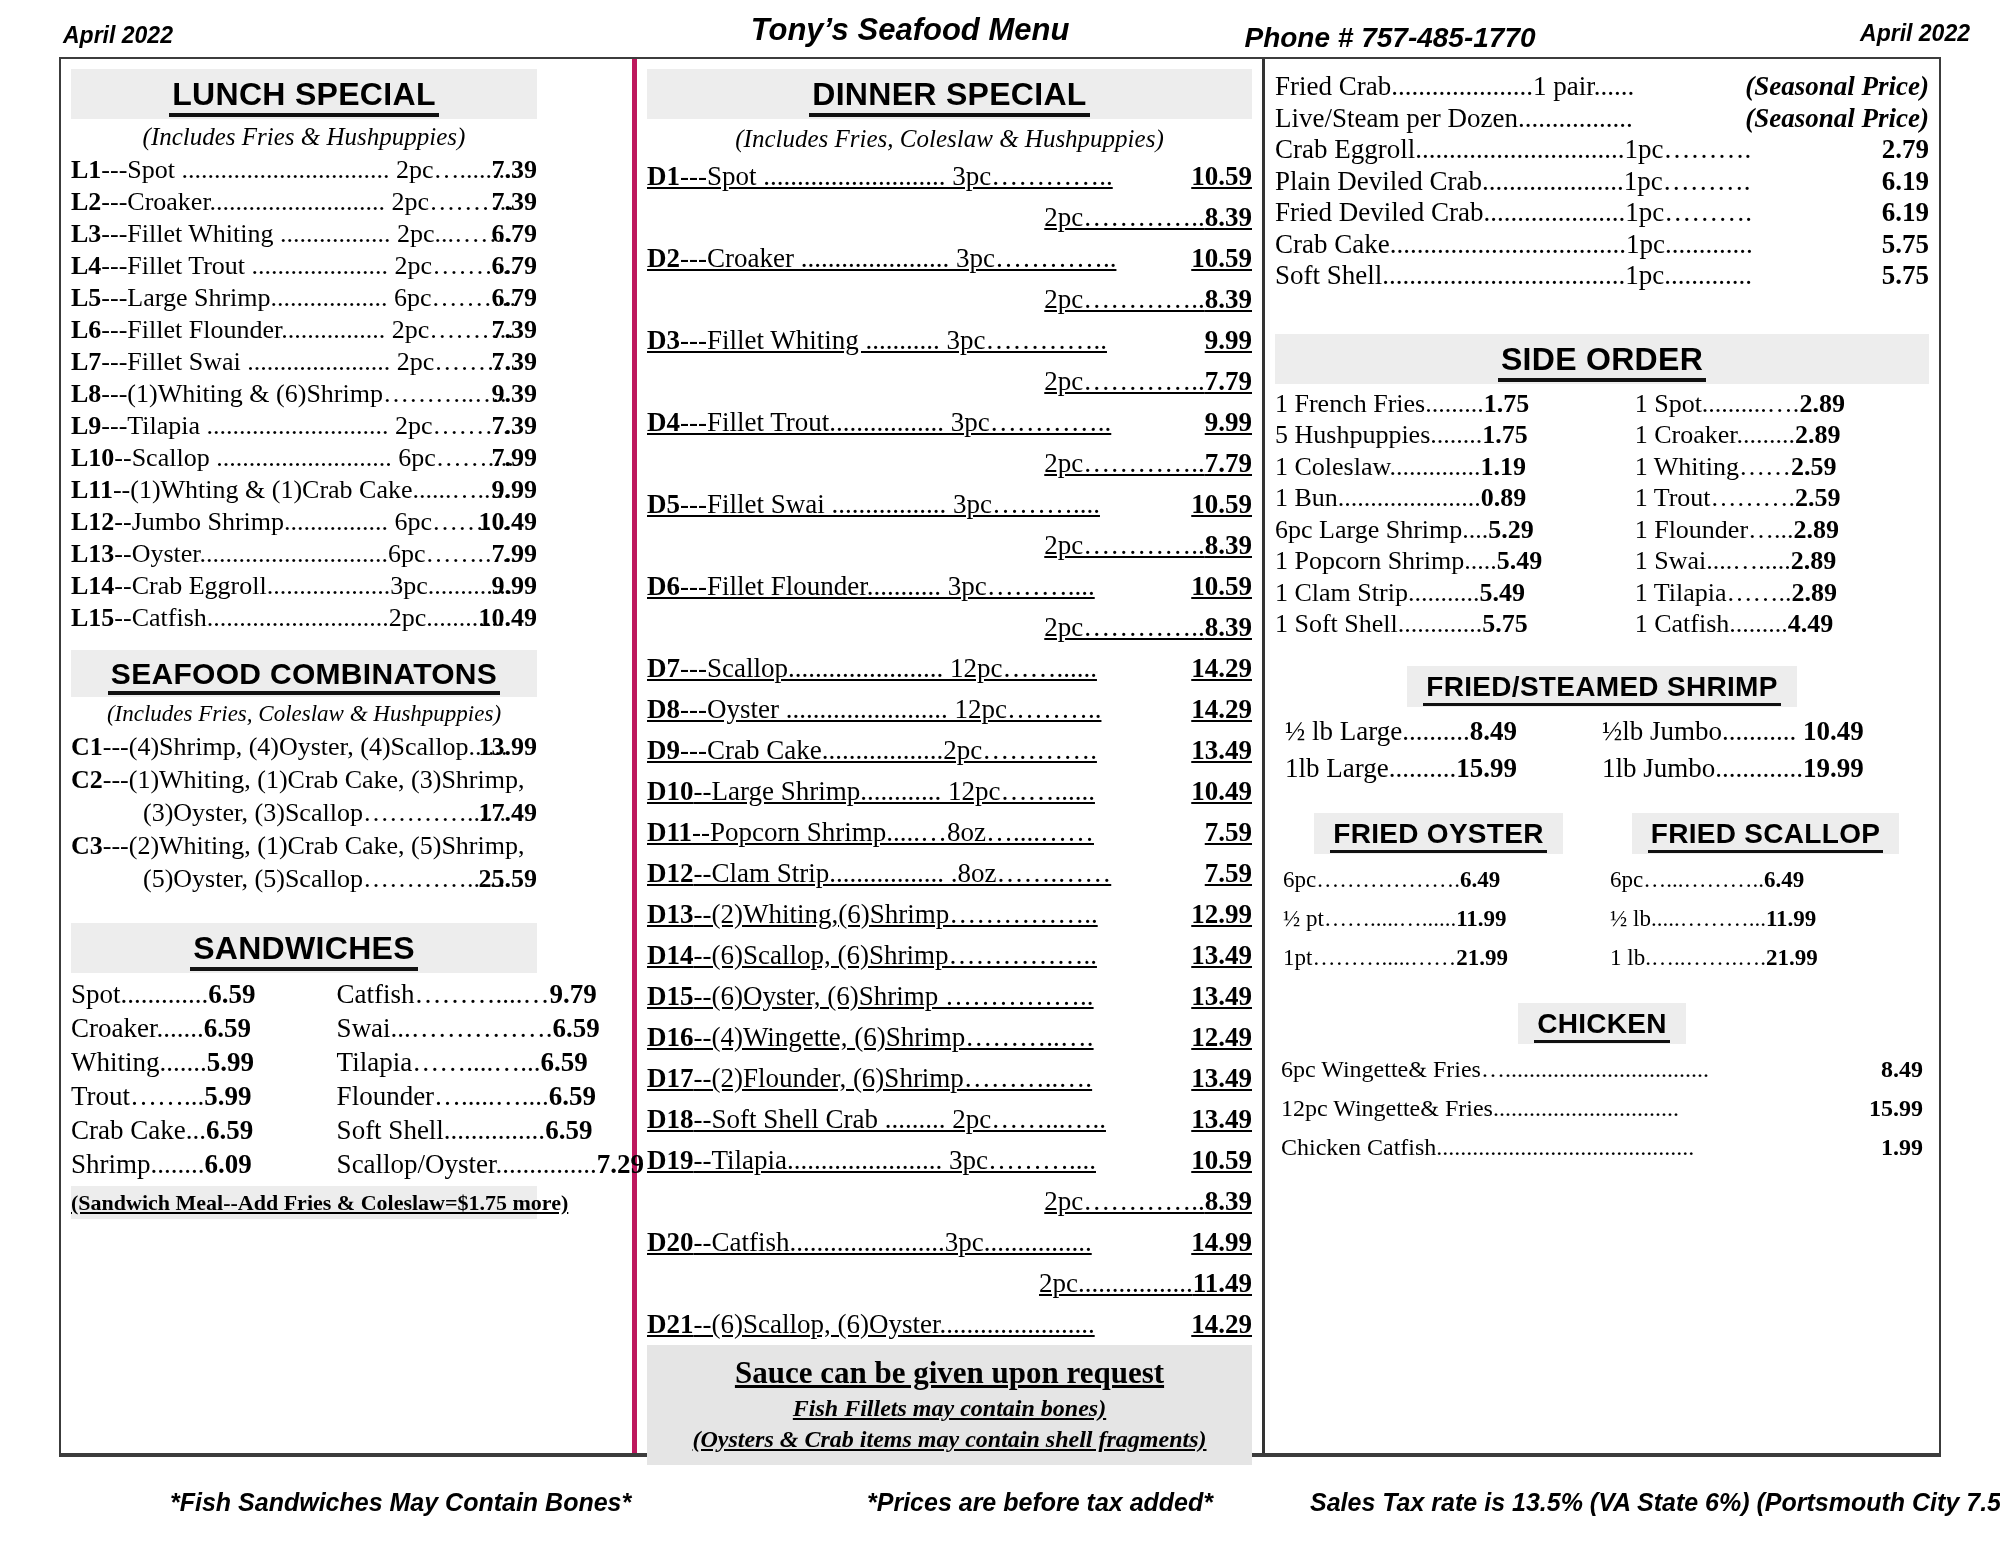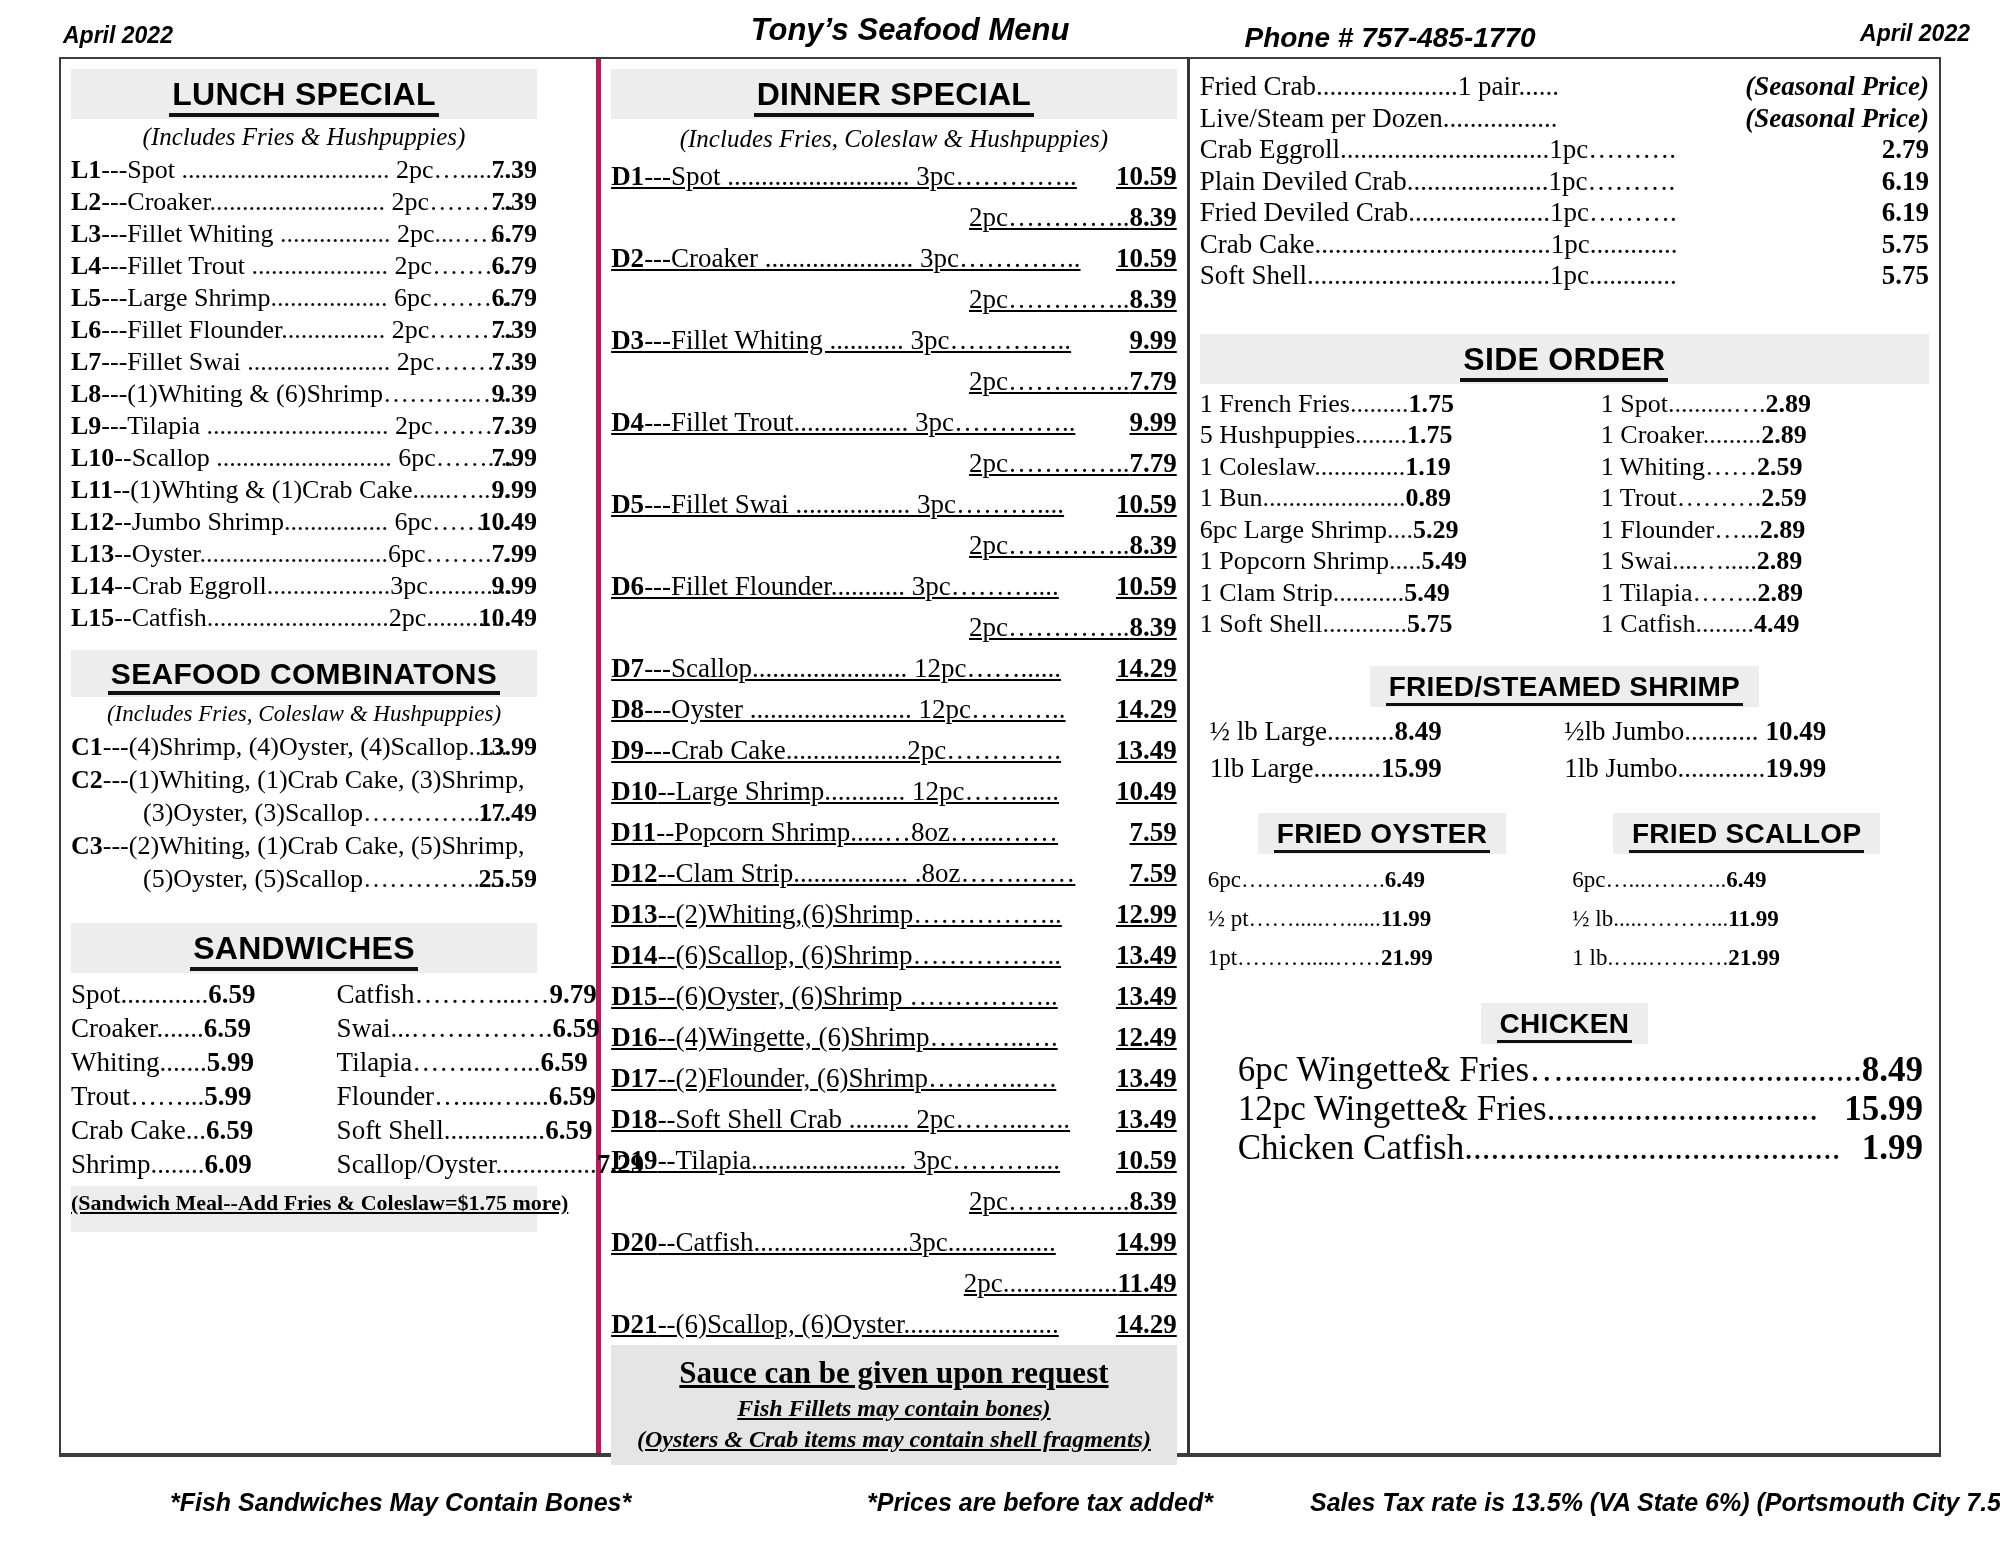--- a/index.html
+++ b/index.html
@@ -42,30 +42,30 @@
   .price{font-weight:bold;}
   .price.seasonal{font-style:italic;}
   .srow{white-space:nowrap;font-size:26px;line-height:31.5px;}
   .srow .price{font-weight:bold;}
   .srow.small{font-size:23px;}
 
   .lunch-rows .mrow{line-height:32px;}
   .combo-rows .mrow{line-height:33px;}
   .dinner-rows .mrow{font-size:27px;line-height:41px;text-decoration:underline;}
   .crab-rows .mrow{font-size:27px;line-height:31.5px;}
-  .chicken-rows .mrow{font-size:35px;line-height:39px;margin-left:32px;}
+  .chicken-rows .mrow{font-size:24px;line-height:39px;}
 
   .cols2{display:flex;}
   .sw-grid{margin-top:4px;}
   .sw-l{width:57%;}
   .sw-r{width:43%;}
   .sw-l .srow,.sw-r .srow{font-size:27px;line-height:34px;}
   .swnote{
     background:#ededed;text-align:right;font-weight:bold;font-size:22px;
-    text-decoration:underline;padding:4px 0 16px;margin-top:5px;white-space:nowrap;
+    text-decoration:underline;padding:4px 0 3px;margin-top:5px;white-space:nowrap;
   }
 
   .saucebox{background:#e5e5e5;text-align:center;padding:8px 6px 10px;margin-top:auto;}
   .sauce-t{font-size:31px;font-weight:bold;text-decoration:underline;line-height:40px;}
   .sauce-n{font-size:24px;font-weight:bold;font-style:italic;text-decoration:underline;line-height:31px;}
 
   .side-grid{margin-top:4px;}
   .side-l{width:55%;}
   .side-r{width:45%;}
   .side-l .srow,.side-r .srow{font-size:26px;line-height:31.5px;}

